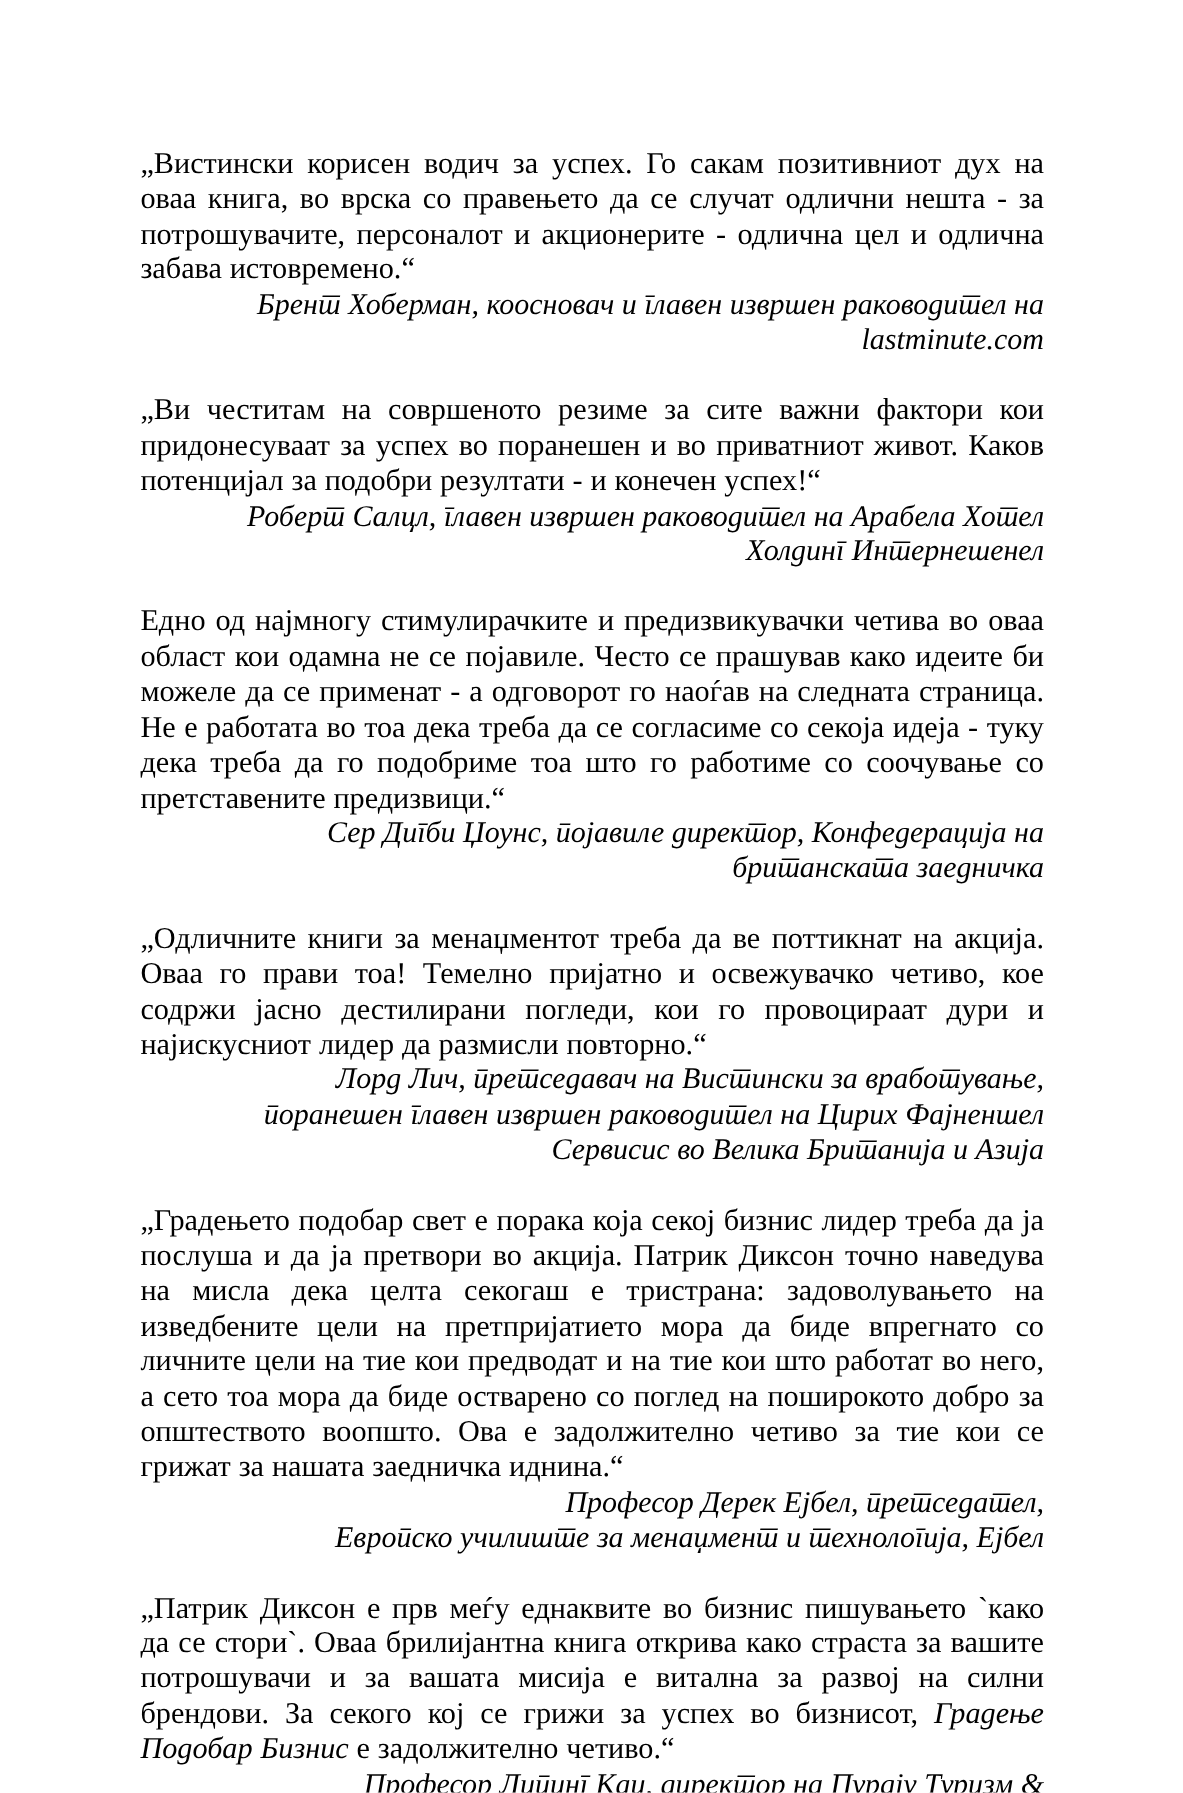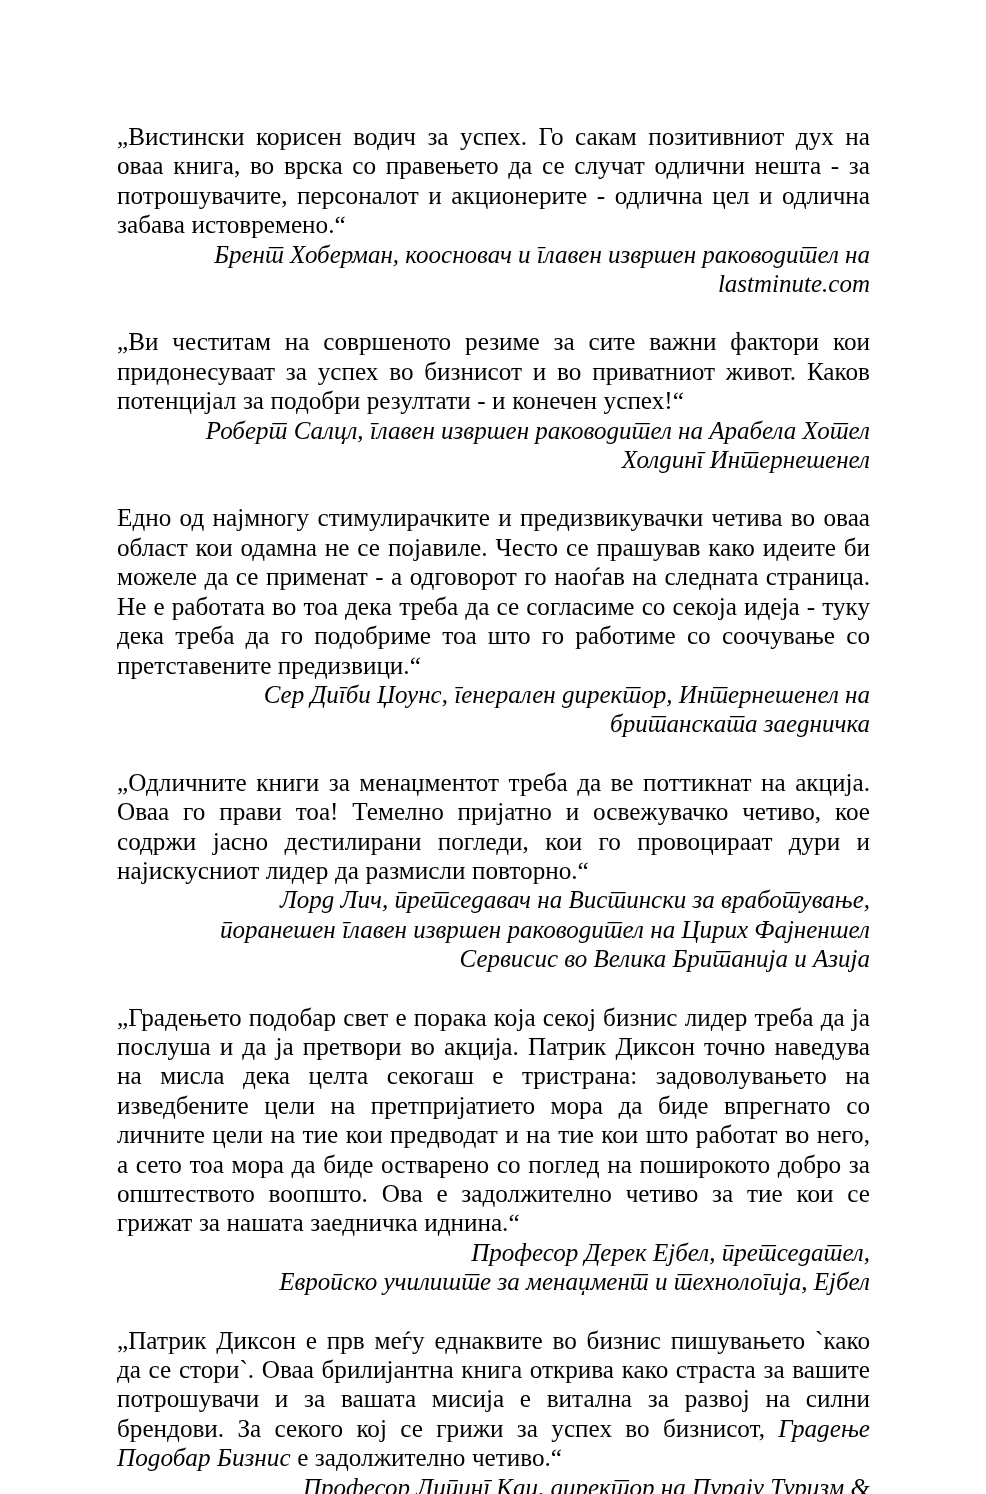--- a/index.html
+++ b/index.html
@@ -78,31 +78,31 @@
 
     <div class="quote-block">
       <p class="quote-body no-stretch">„Вистински корисен водич за успех. Го сакам позитивниот дух на оваа книга, во врска со правењето да се случат одлични нешта - за потрошувачите, персоналот и акционерите - одлична цел и одлична забава истовремено.“</p>
       <p class="attribution">
         <span class="attr-line">Брент Хоберман, коосновач и главен извршен раководител на</span>
         <span class="attr-line">lastminute.com</span>
       </p>
     </div>
 
     <div class="quote-block">
-      <p class="quote-body no-stretch">„Ви честитам на совршеното резиме за сите важни фактори кои придонесуваат за успех во бизнисот и во приватниот живот. Каков потенцијал за подобри резултати - и конечен успех!“</p>
+      <p class="quote-body no-stretch">„Ви честитам на совршеното резиме за сите важни фактори кои придонесуваат за успех во поранешен и во приватниот живот. Каков потенцијал за подобри резултати - и конечен успех!“</p>
       <p class="attribution">
         <span class="attr-line">Роберт Салцл, главен извршен раководител на Арабела Хотел</span>
         <span class="attr-line">Холдинг Интернешенел</span>
       </p>
     </div>
 
     <div class="quote-block">
       <p class="quote-body no-stretch">Едно од најмногу стимулирачките и предизвикувачки четива во оваа област кои одамна не се појавиле. Често се прашував како идеите би можеле да се применат - а одговорот го наоѓав на следната страница. Не е работата во тоа дека треба да се согласиме со секоја идеја - туку дека треба да го подобриме тоа што го работиме со соочување со претставените предизвици.“</p>
       <p class="attribution">
-        <span class="attr-line">Сер Дигби Џоунс, генерален директор, Интернешенел на</span>
+        <span class="attr-line">Сер Дигби Џоунс, појавиле директор, Конфедерација на</span>
         <span class="attr-line">британската заедничка</span>
       </p>
     </div>
 
     <div class="quote-block">
       <p class="quote-body no-stretch">„Одличните книги за менаџментот треба да ве поттикнат на акција. Оваа го прави тоа! Темелно пријатно и освежувачко четиво, кое содржи јасно дестилирани погледи, кои го провоцираат дури и најискусниот лидер да размисли повторно.“</p>
       <p class="attribution">
         <span class="attr-line">Лорд Лич, претседавач на Вистински за вработување,</span>
         <span class="attr-line">поранешен главен извршен раководител на Цирих Фајненшел</span>
         <span class="attr-line">Сервисис во Велика Британија и Азија</span>

